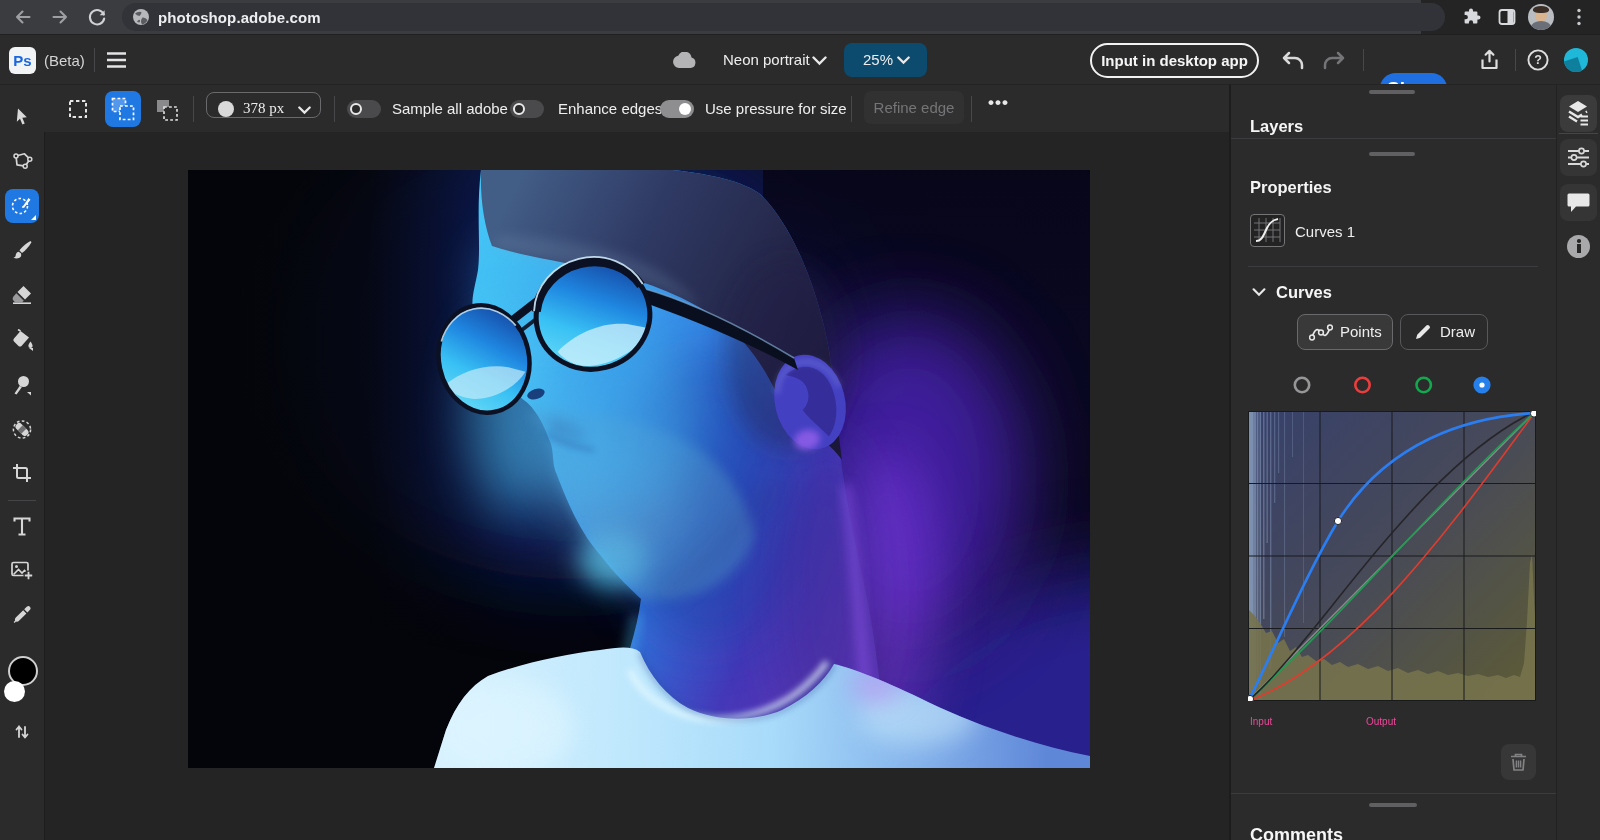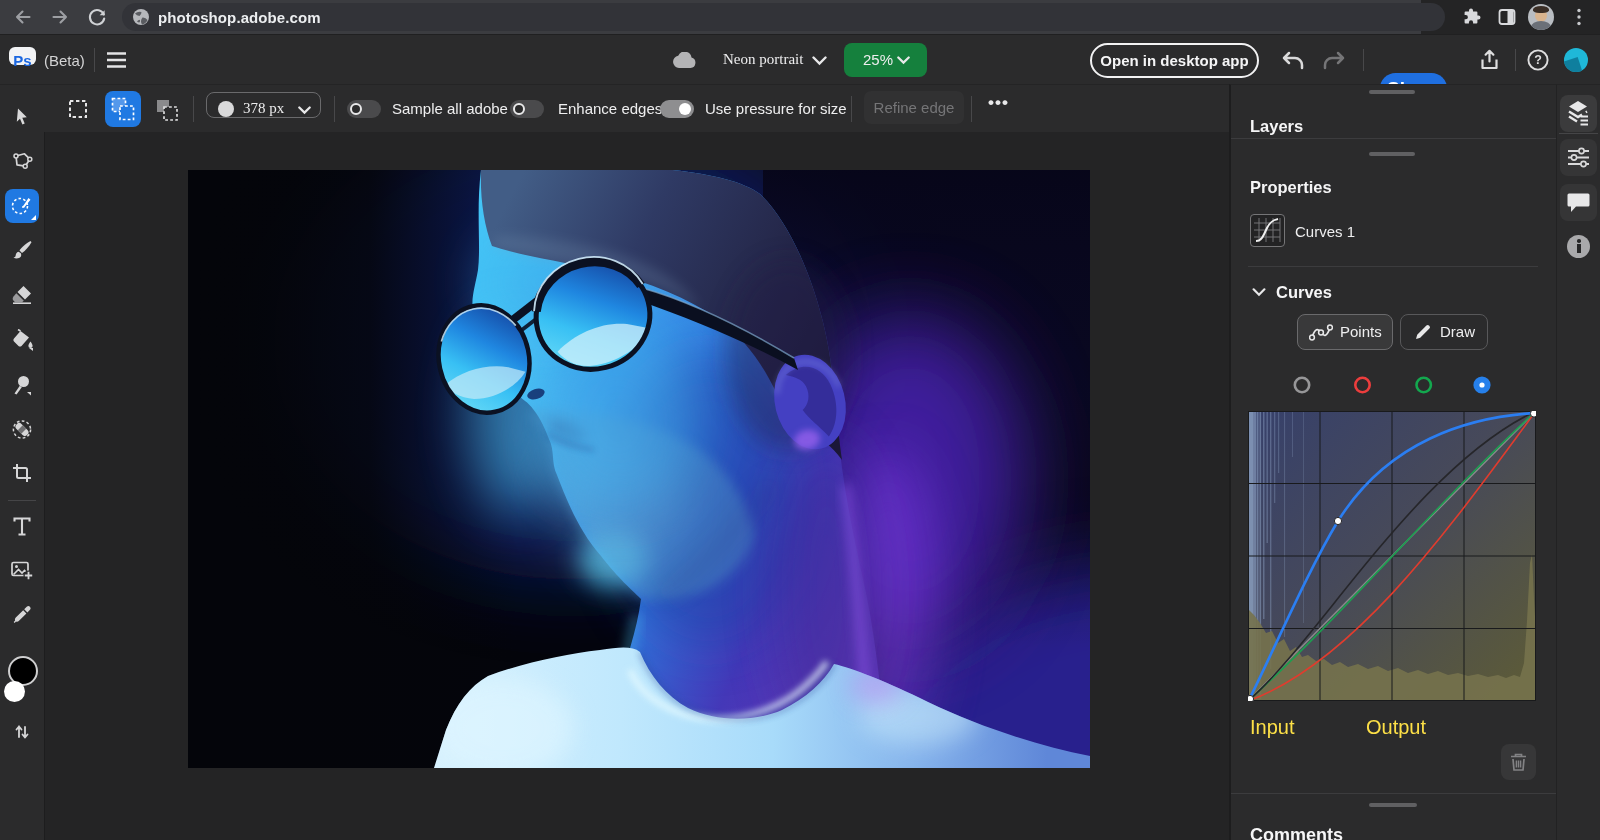--- a/index.html
+++ b/index.html
@@ -8,34 +8,34 @@
 #appbar { position:absolute; left:0; top:34px; width:1600px; height:50px; background:#2b2b2c; border-top:1px solid #202021; }
 #toolbar { position:absolute; left:0; top:84px; width:44px; height:756px; background:#2b2b2c; border-top:1px solid #242425;}
 #optionsbar { position:absolute; left:44px; top:84px; width:1185px; height:48px; background:#2b2b2c; border-top:1px solid #242425; }
 #canvas { position:absolute; left:44px; top:132px; width:1185px; height:708px; background:#242425; border-left:1px solid #1d1d1e;}
 #rightpanel { position:absolute; left:1229px; top:84px; width:327px; height:756px; background:#2b2b2c; border-left:2px solid #1d1d1e; border-top:1px solid #242425;}
 #rightstrip { position:absolute; left:1556px; top:84px; width:44px; height:756px; background:#2b2b2c; border-left:1px solid #222223; border-top:1px solid #242425;}
 .urlpill { position:absolute; left:122px; top:3px; width:1323px; height:28px; background:#323338; border-radius:14px; }
 .urltext { position:absolute; left:36px; top:5.5px; color:#eceef0; font-size:15px; font-weight:600; letter-spacing:0.1px; }
 .navicon { position:absolute; top:4px; width:26px; height:26px; }
 .chrome-right-icon { position:absolute; top:4px; width:26px; height:26px; }
-.pslogo { position:absolute; left:9px; top:12px; width:27px; height:18px; background:#f2f3f5; border-radius:6px; text-align:center; line-height:27px; color:#1a66e0; font-weight:bold; font-size:15px; }
+.pslogo { position:absolute; left:9px; top:12px; width:27px; height:27px; background:#f2f3f5; border-radius:6px; text-align:center; line-height:27px; color:#1a66e0; font-weight:bold; font-size:15px; }
 .beta { position:absolute; left:44px; top:16.5px; color:#d4d4d5; font-size:15px; }
 .vsep { position:absolute; width:1px; background:#48484a; }
-.docname { position:absolute; color:#eeeeef; font-size:15px;font-family:Liberation Serif, serif; }
-.zoombox { position:absolute; left:844px; top:8px; width:83px; height:34px; background:#15803d; border-radius:8px; color:#eeeeef; font-size:15px; }
+.docname { position:absolute; color:#eeeeef; font-size:15px; }
+.zoombox { position:absolute; left:844px; top:8px; width:83px; height:34px; background:#0c4a6e; border-radius:8px; color:#eeeeef; font-size:15px; }
 .openbtn { position:absolute; left:1090px; top:8px; width:169px; height:35px; border:2px solid #f2f2f3; border-radius:18px; color:#f5f5f6; font-size:15px; font-weight:bold; text-align:center; line-height:31px; }
 .sharebtn { position:absolute; left:1380px; top:11px; width:67px; height:31px; background:#1f6fe0; border-radius:16px; color:#fff; font-size:19px; font-weight:bold; text-align:center; line-height:31px;margin-top:27px; }
 .toggletext { color:#eeeeef; font-size:15px; position:absolute; top:14.5px; }
 .tool { position:absolute; left:5px; width:34px; height:34px; display:flex; align-items:center; justify-content:center; }
 .tool.sel { background:#2079e2; border-radius:8px; }
 .paneltitle { color:#f5f5f6; font-weight:bold; font-size:16.5px; position:absolute; }
 .handle { position:absolute; height:4px; border-radius:2px; background:#606062; }
 .hdiv { position:absolute; height:1px; background:#3c3c3e; }
-.smalltext { color:#fde047; font-size:20px; position:absolute; }
+.smalltext { color:#ec4899; font-size:10px; position:absolute; }
 </style>
 </head>
 <body>
 
 <div id="chrome">
   <svg class="navicon" style="left:10px" viewBox="0 0 26 26">
       <path d="M19.5 13 H7 M7 13 L12.5 7.5 M7 13 L12.5 18.5" fill="none" stroke="#9d9fa3" stroke-width="2.1" stroke-linecap="round" stroke-linejoin="round"></path>
     </svg>
   <svg class="navicon" style="left:47px" viewBox="0 0 26 26">
       <path d="M6.5 13 H19 M19 13 L13.5 7.5 M19 13 L13.5 18.5" fill="none" stroke="#9d9fa3" stroke-width="2.1" stroke-linecap="round" stroke-linejoin="round"></path>
@@ -85,21 +85,21 @@
   <div class="docname" style="left:723px;top:16px;">Neon portrait</div>
   <svg style="position:absolute;left:812px;top:21px" width="15" height="10" viewBox="0 0 15 10">
       <path d="M1.5 1.5 L7.5 7.5 L13.5 1.5" fill="none" stroke="#e8e8e9" stroke-width="2.4" stroke-linecap="round"></path>
     </svg>
   <div class="zoombox">
       <span style="position:absolute;left:19px;top:8px;">25%</span>
     <svg style="position:absolute;left:53px;top:13px" width="13" height="9" viewBox="0 0 15 10">
         <path d="M1.5 1.5 L7.5 7.5 L13.5 1.5" fill="none" stroke="#e8e8e9" stroke-width="2.6" stroke-linecap="round"></path>
       </svg>
   </div>
-  <div class="openbtn">Open in desktop app</div>
+  <div class="openbtn">Input in desktop app</div>
   <svg style="position:absolute;left:1281px;top:16px" width="24" height="19" viewBox="0 0 24 19">
       <path d="M8 2 L3 7 L8 12 M3 7 h11 a7 7 0 0 1 7 7 v3" fill="none" stroke="#d9d9da" stroke-width="2.5" stroke-linecap="round" stroke-linejoin="round"></path>
     </svg>
   <svg style="position:absolute;left:1322px;top:16px" width="24" height="19" viewBox="0 0 24 19">
       <path d="M16 2 L21 7 L16 12 M21 7 h-11 a7 7 0 0 0 -7 7 v3" fill="none" stroke="#757577" stroke-width="2.5" stroke-linecap="round" stroke-linejoin="round"></path>
     </svg>
   <div class="vsep" style="left:1363px;top:14px;height:22px;"></div>
   <div class="sharebtn">Share</div>
   <svg style="position:absolute;left:1478px;top:14px" width="23" height="23" viewBox="0 0 23 23">
       <path d="M4.5 10.5 v8.5 h14 v-8.5" fill="none" stroke="#dededf" stroke-width="2.2" stroke-linejoin="round"></path>

